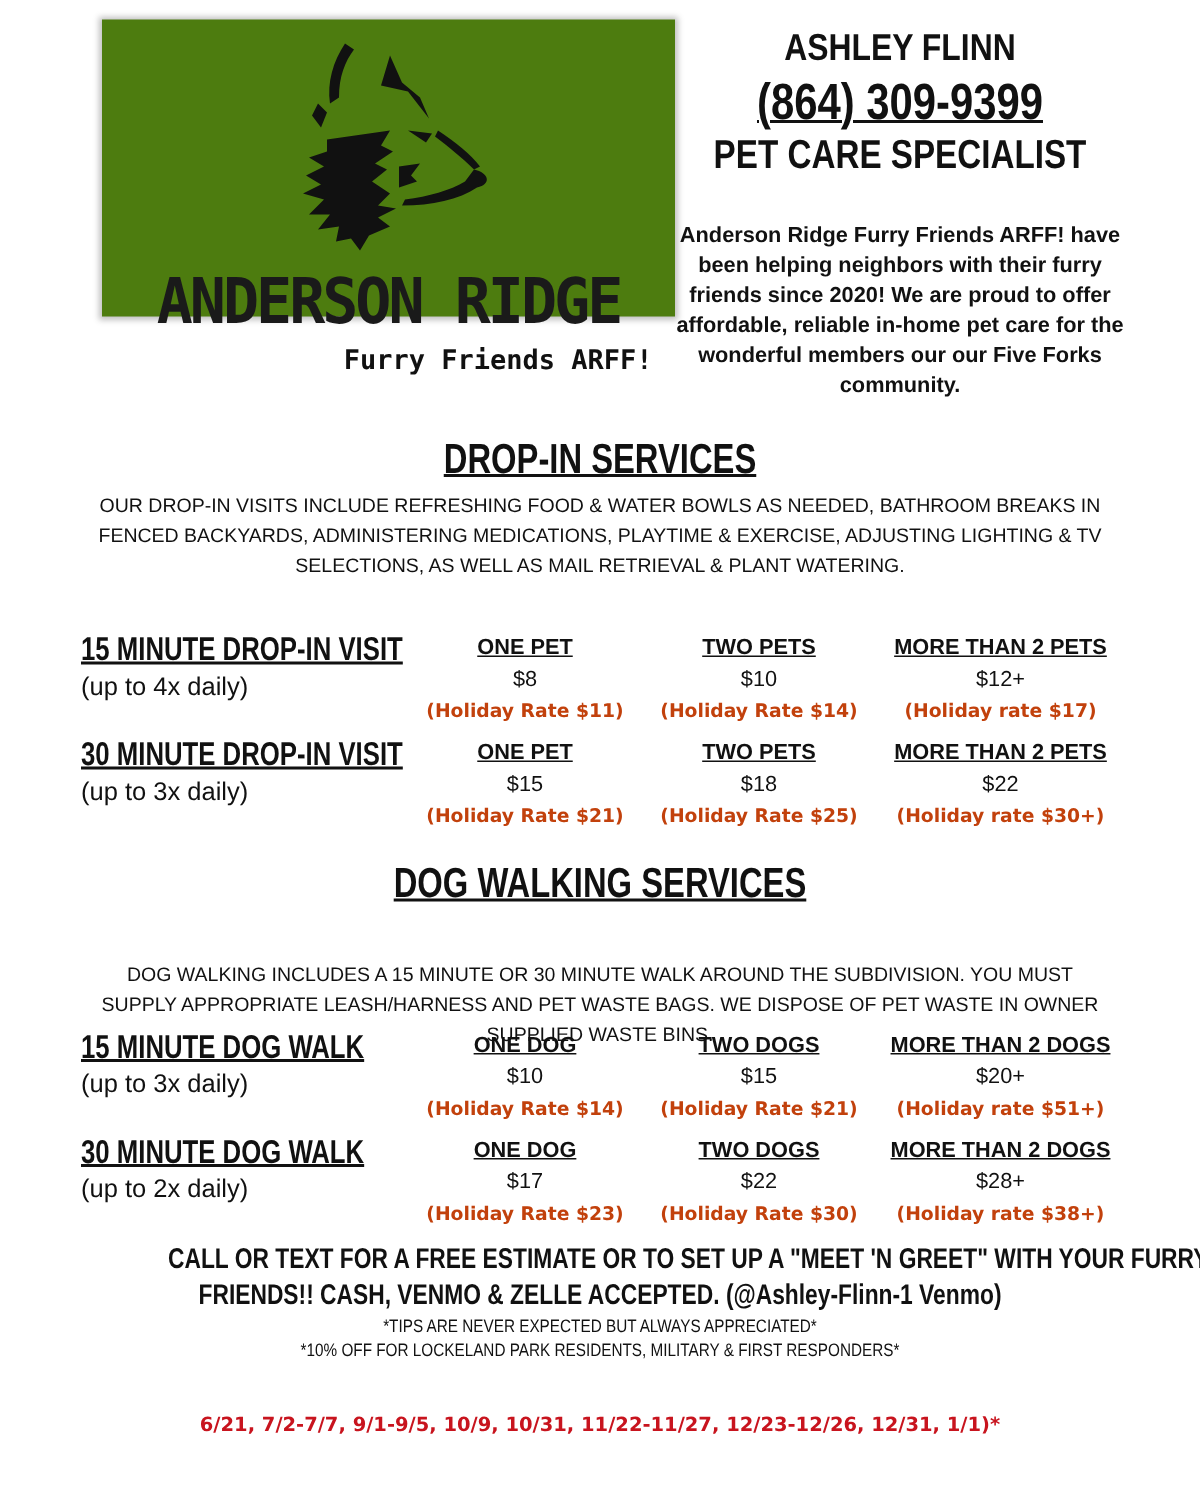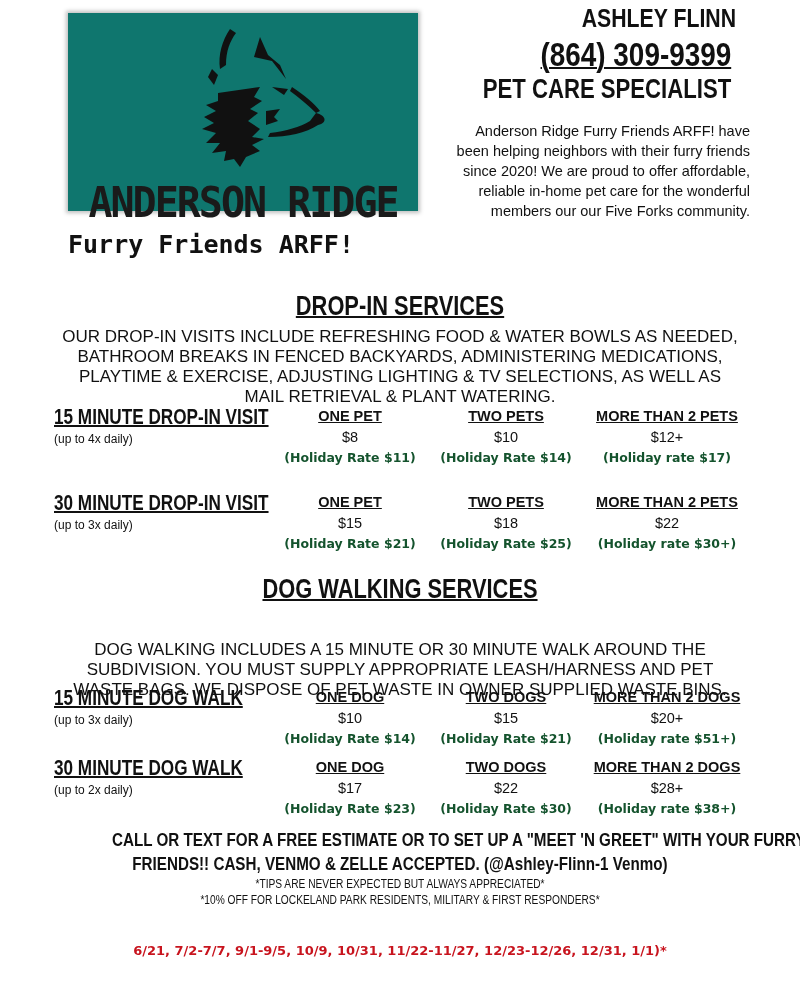--- a/index.html
+++ b/index.html
@@ -1,34 +1,34 @@
 <!DOCTYPE html>
 <html><head>
 <meta charset="utf-8">
 <style>
   html,body{margin:0;padding:0;background:#fff;}
   body{width:800px;height:1000px;position:relative;overflow:hidden;font-family:"Liberation Sans",sans-serif;color:#111;}
-  .logo-card{position:absolute;left:68px;top:13px;width:350px;height:198px;background:#0f766e;box-shadow:0 0 4px 2px rgba(0,0,0,0.25);}
+  .logo-card{position:absolute;left:68px;top:13px;width:350px;height:198px;background:#4d7c0f;box-shadow:0 0 4px 2px rgba(0,0,0,0.25);padding-left:32px;}
   .wolf{position:absolute;left:100px;top:8px;width:160px;height:150px;}
   .brand-name{position:absolute;left:0;right:0;top:166px;text-align:center;font-family:"DejaVu Sans Mono",monospace;font-weight:bold;font-size:40px;letter-spacing:-2px;color:#1a1a1a;transform:scaleY(1.05);}
-  .brand-tag{position:absolute;left:0;right:15px;top:217px;text-align:left;font-family:"DejaVu Sans Mono",monospace;font-weight:bold;font-size:25px;color:#111;}
-  .contact{position:absolute;left:440px;top:4px;width:320px;text-align:right;}
+  .brand-tag{position:absolute;left:0;right:15px;top:217px;text-align:right;font-family:"DejaVu Sans Mono",monospace;font-weight:bold;font-size:18px;color:#111;}
+  .contact{position:absolute;left:440px;top:18px;width:320px;text-align:center;}
   .c-name{font-family:"Liberation Sans Narrow","Liberation Sans",sans-serif;font-weight:bold;font-size:25px;transform:scaleX(0.85);letter-spacing:0;}
   .c-phone{font-weight:bold;font-size:34px;text-decoration:underline;text-decoration-thickness:2px;transform:scaleX(0.82);margin-top:2px;}
   .c-title{font-weight:bold;font-size:27px;transform:scaleX(0.82);margin-top:0;}
-  .c-blurb{font-weight:normal;font-size:14.5px;line-height:20px;margin:16px auto 0;width:300px;}
+  .c-blurb{font-weight:bold;font-size:14.5px;line-height:20px;margin:28px auto 0;width:300px;}
   .section-title{position:absolute;left:0;right:0;text-align:center;font-weight:bold;font-size:28px;text-decoration:underline;text-decoration-thickness:2px;transform:scaleX(0.78);}
-  .section-desc{position:absolute;left:60px;width:680px;text-align:center;font-size:17px;line-height:20px;}
+  .section-desc{position:absolute;left:60px;width:680px;text-align:center;font-size:13px;line-height:20px;}
   .svc-row{position:absolute;left:0;width:800px;height:70px;}
   .svc-name{position:absolute;left:54px;top:0;font-weight:bold;font-size:22px;text-decoration:underline;text-decoration-thickness:2px;transform-origin:left;transform:scaleX(0.78);white-space:nowrap;}
-  .svc-freq{position:absolute;left:54px;top:28px;font-size:12px;}
+  .svc-freq{position:absolute;left:54px;top:28px;font-size:17px;}
   .col{position:absolute;top:4px;text-align:center;}
   .col-head{font-weight:bold;font-size:14.5px;text-decoration:underline;white-space:nowrap;}
   .col-price{font-size:14.5px;margin-top:5px;}
-  .col-holiday{font-family:"DejaVu Sans",sans-serif;font-size:12.5px;color:#14532d;font-weight:bold;margin-top:5px;white-space:nowrap;}
+  .col-holiday{font-family:"DejaVu Sans",sans-serif;font-size:12.5px;color:#c2410c;font-weight:bold;margin-top:5px;white-space:nowrap;}
   .cta{position:absolute;left:40px;width:720px;top:828px;text-align:center;}
   .cta-main{font-weight:bold;font-size:19px;line-height:24px;transform:scaleX(0.8);white-space:nowrap;}
   .cta-note{font-size:12px;line-height:16px;transform:scaleX(0.85);}
   .holiday-note{position:absolute;left:60px;width:680px;top:940px;text-align:center;font-family:"DejaVu Sans",sans-serif;font-size:13px;line-height:22px;color:#c8141e;font-weight:bold;}
 </style>
 </head>
 <body>
 
 <div class="logo-card">
   <svg class="wolf" viewBox="0 0 160 150">
@@ -48,21 +48,21 @@
 <div class="contact">
   <div class="c-name">ASHLEY FLINN</div>
   <div class="c-phone">(864) 309-9399</div>
   <div class="c-title">PET CARE SPECIALIST</div>
   <div class="c-blurb">Anderson Ridge Furry Friends ARFF! have been helping neighbors with their furry friends since 2020! We are proud to offer affordable, reliable in-home pet care for the wonderful members our our Five Forks community.</div>
 </div>
 
 <div class="section-title" style="top:290px;">DROP-IN SERVICES</div>
 <div class="section-desc" style="top:327px;">OUR DROP-IN VISITS INCLUDE REFRESHING FOOD &amp; WATER BOWLS AS NEEDED, BATHROOM BREAKS IN FENCED BACKYARDS,  ADMINISTERING MEDICATIONS, PLAYTIME &amp; EXERCISE, ADJUSTING LIGHTING &amp; TV SELECTIONS, AS WELL AS MAIL RETRIEVAL &amp; PLANT WATERING.</div>
 
-<div class="svc-row" style="top:404px;">
+<div class="svc-row" style="top:420px;">
   <div class="svc-name">15 MINUTE DROP-IN VISIT</div>
   <div class="svc-freq">(up to 4x daily)</div>
   <div class="col" style="left:280px;width:140px;">
     <div class="col-head">ONE PET</div>
     <div class="col-price">$8</div>
     <div class="col-holiday">(Holiday Rate $11)</div>
   </div>
   <div class="col" style="left:436px;width:140px;">
     <div class="col-head">TWO PETS</div>
     <div class="col-price">$10</div>

